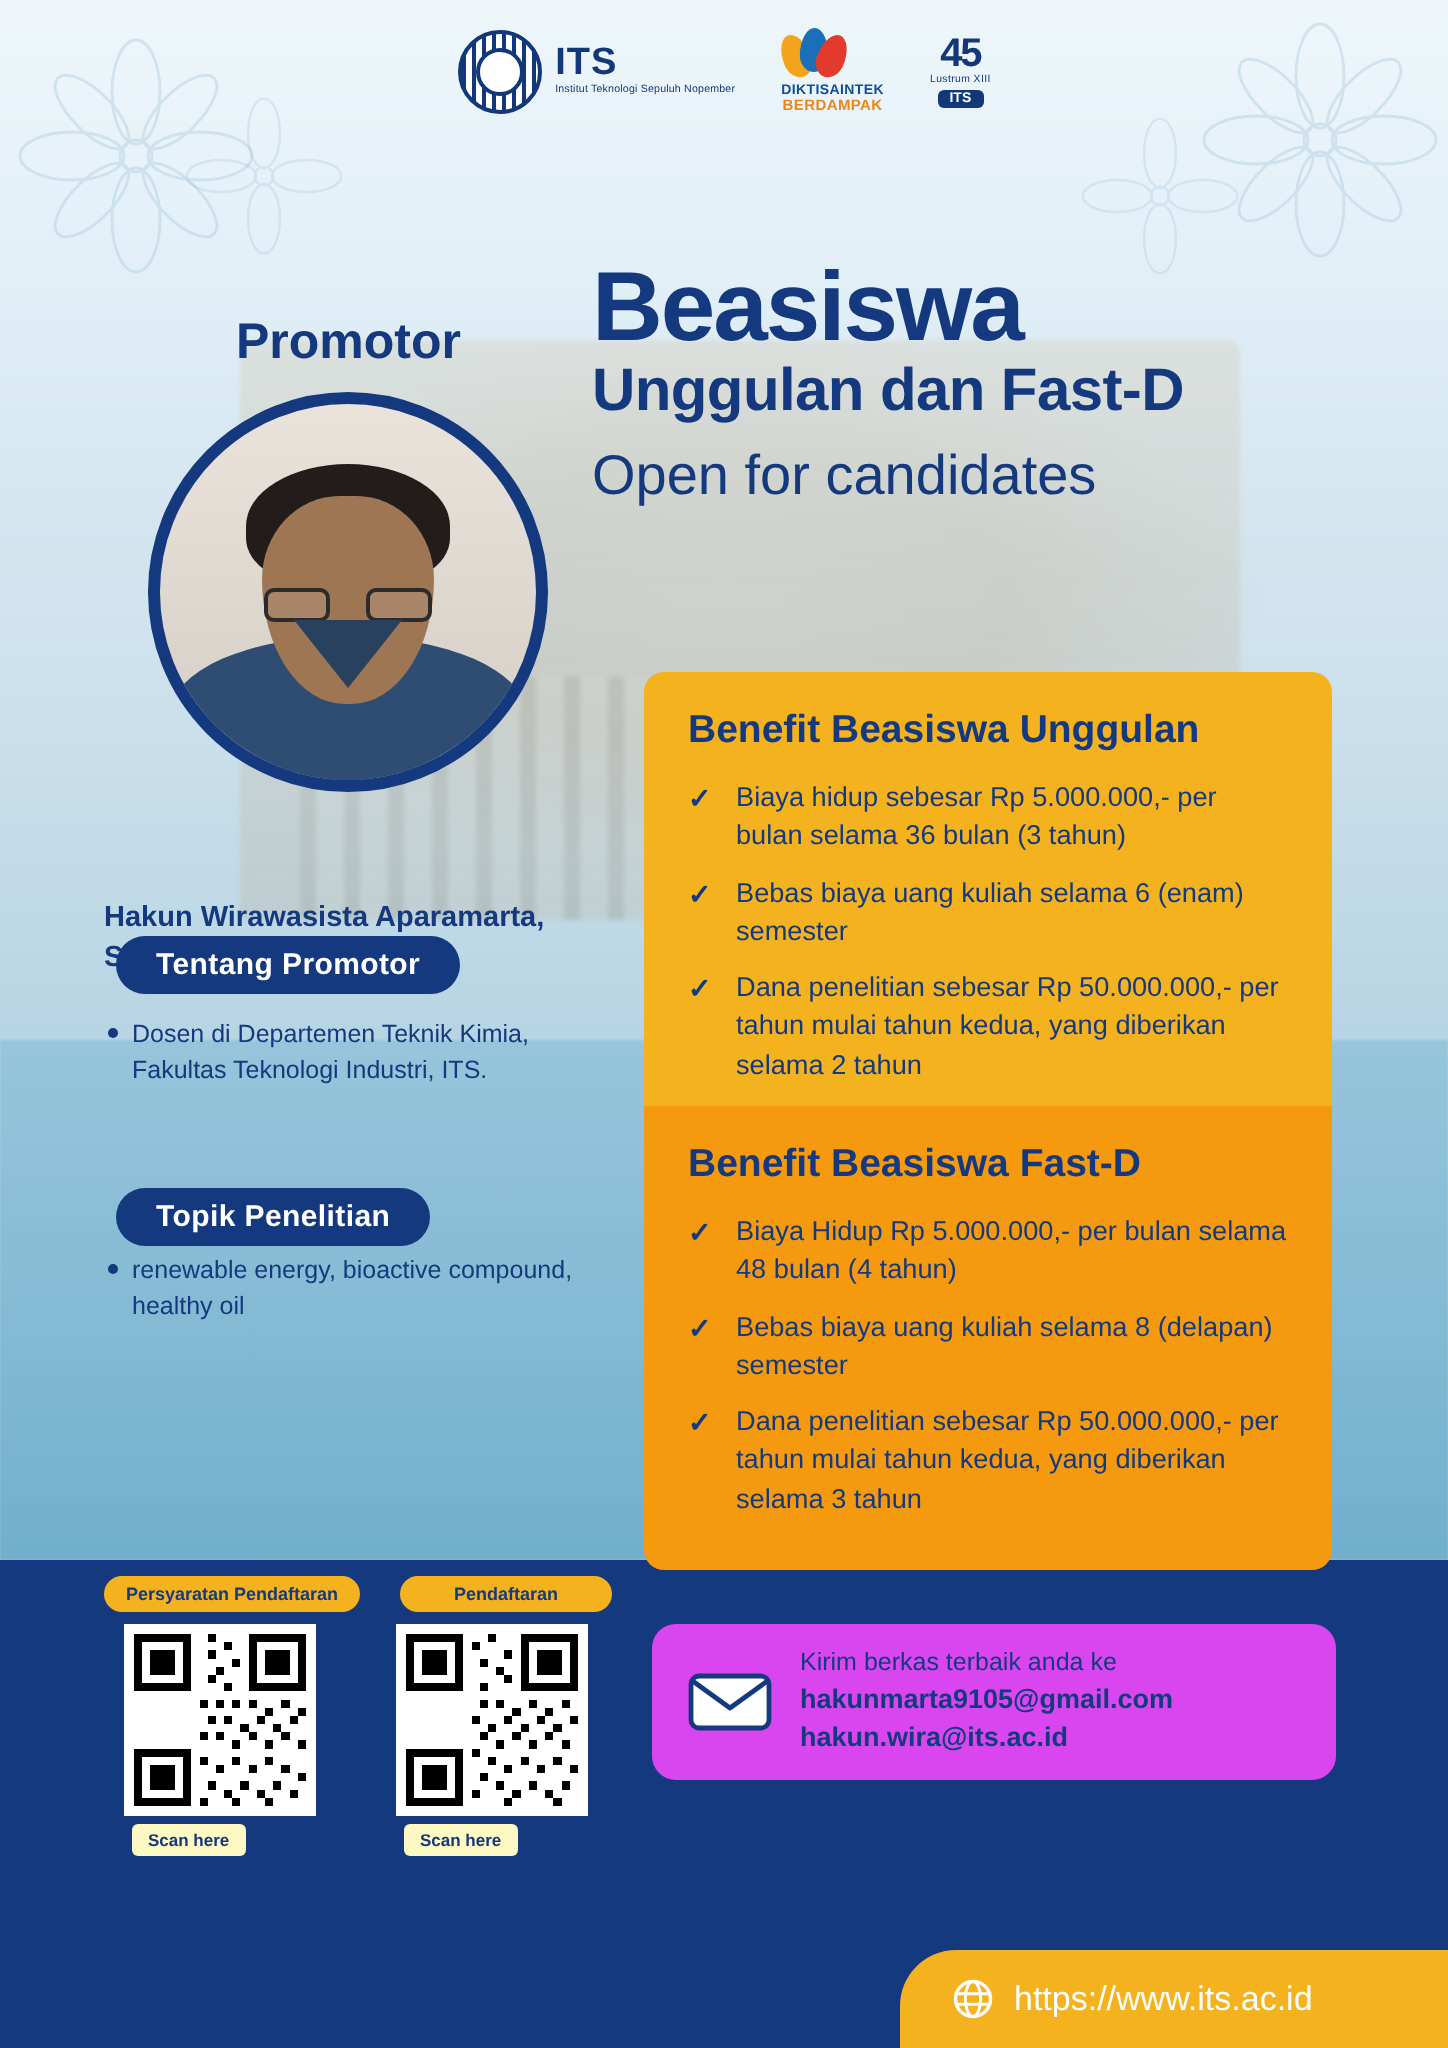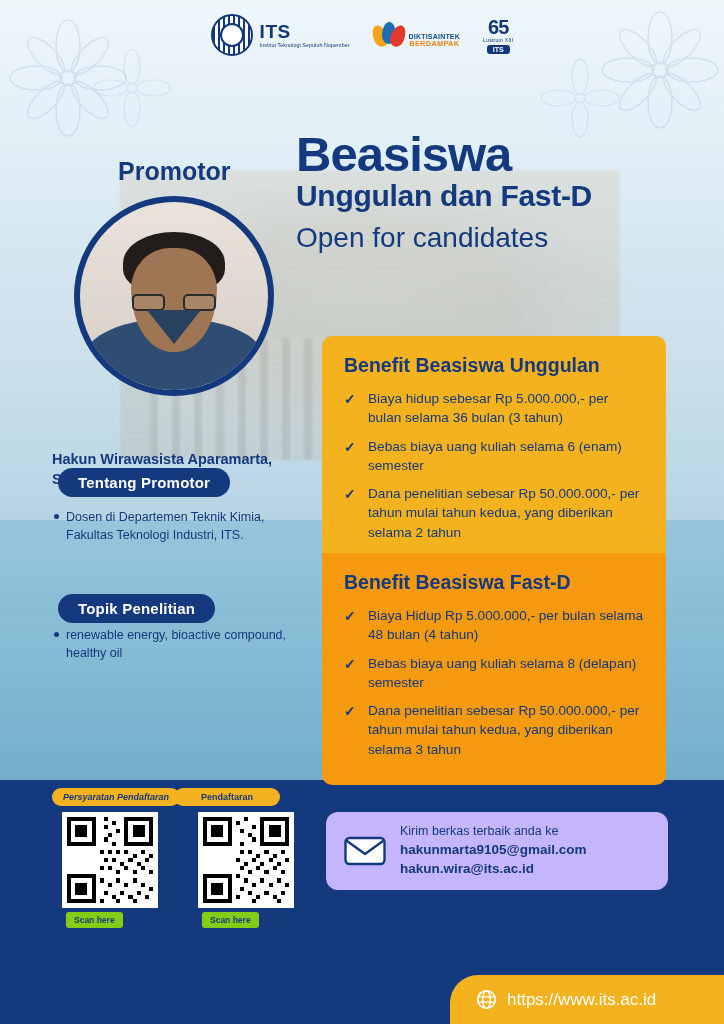--- a/index.html
+++ b/index.html
@@ -57,21 +57,21 @@
     background: repeating-linear-gradient(90deg, #12387a 0 2px, #ffffff 2px 5px);
     position: relative;
   }
   .its-seal:after{
     content:""; position:absolute; left:50%; top:50%; transform:translate(-50%,-50%);
     width:20px; height:20px; border-radius:50%; border:2px solid #12387a; background:#fff;
   }
   .its-text { line-height: 1; }
   .its-text .big { font-size: 19px; font-weight: 700; color: #12387a; letter-spacing: .5px; }
   .its-text .small { font-size: 5.3px; color: #12387a; letter-spacing: .1px; margin-top: 2px; }
-  .logo-dikti { display: flex; flex-direction: row; align-items: flex-end; gap: 2px; }
+  .logo-dikti { display: flex; flex-direction: column; align-items: flex-start; gap: 2px; }
   .dikti-mark { width: 34px; height: 26px; position: relative; }
   .dikti-mark span {
     position: absolute; width: 14px; height: 22px; border-radius: 50% 50% 50% 50%/60% 60% 40% 40%;
   }
   .dikti-mark span:nth-child(1){ left:0; top:3px; background:#f4a41c; transform: rotate(-22deg); }
   .dikti-mark span:nth-child(2){ left:9px; top:0; background:#1b6fb8; transform: rotate(2deg); }
   .dikti-mark span:nth-child(3){ left:18px; top:3px; background:#e23b2e; transform: rotate(22deg); }
   .dikti-caption { text-align: center; line-height: 1.05; }
   .dikti-caption .l1 { font-size: 7px; font-weight: 700; color: #0f4f93; letter-spacing: .2px; }
   .dikti-caption .l2 { font-size: 7.5px; font-weight: 700; color: #e8881a; letter-spacing: .2px; }
@@ -171,37 +171,37 @@
 
   
   .footer {
     position: absolute; left: 0; top: 780px; width: 724px; height: 244px;
     background: #14397e; z-index: 5;
   }
   .tag {
     position: absolute; background: #f5b21f; color: #14397e; font-size: 9px; font-weight: 700;
     border-radius: 10px; padding: 4px 10px; text-align: center; z-index: 9;
   }
-  .tag-req { left: 52px; top: 788px; width: 128px; font-style: italic; }
-  .tag-reg { left: 174px; top: 788px; width: 106px; }
+  .tag-req { left: 52px; top: 788px; width: 128px; }
+  .tag-reg { left: 200px; top: 788px; width: 106px; }
   .qr {
     position: absolute; z-index: 9; background: #ffffff; padding: 5px;
   }
   .qr-img { width: 100%; height: 100%; }
   .qr1 { left: 62px; top: 812px; width: 96px; height: 96px; }
   .qr2 { left: 198px; top: 812px; width: 96px; height: 96px; }
   .scan {
-    position: absolute; z-index: 9; background: #84cc16; color: #14397e; font-size: 8.5px;
+    position: absolute; z-index: 9; background: #fef9c3; color: #14397e; font-size: 8.5px;
     font-weight: 700; border-radius: 3px; padding: 3px 8px;
   }
   .scan1 { left: 66px; top: 912px; }
   .scan2 { left: 202px; top: 912px; }
   .mailcard {
     position: absolute; left: 326px; top: 812px; width: 342px; height: 78px; z-index: 9;
-    background: #c4b5fd; border-radius: 12px; display: flex; align-items: center; gap: 14px;
+    background: #d946ef; border-radius: 12px; display: flex; align-items: center; gap: 14px;
     padding: 0 18px;
   }
   .mail-icon { width: 42px; height: 32px; flex: 0 0 42px; }
   .mail-text { color: #14397e; }
   .mail-text .line1 { font-size: 12.5px; margin-bottom: 3px; }
   .mail-text .line2 { font-size: 13.5px; font-weight: 700; line-height: 1.35; }
   .urlbar {
     position: absolute; right: 0; top: 975px; width: 274px; height: 49px; z-index: 9;
     background: #f5b21f; border-radius: 28px 0 0 0;
     display: flex; align-items: center; gap: 10px; padding-left: 26px;
@@ -285,21 +285,21 @@
           <span></span>
           <span></span>
           <span></span>
         </div>
       <div class="dikti-caption">
         <div class="l1">DIKTISAINTEK</div>
         <div class="l2">BERDAMPAK</div>
       </div>
     </div>
     <div class="logo-65">
-      <div class="sixty5">65</div>
+      <div class="sixty5">45</div>
       <div class="l65-cap">Lustrum XIII</div>
       <div class="l65-badge">ITS</div>
     </div>
   </div>
 
   <div class="title-block">
     <div class="t1">Beasiswa</div>
     <div class="t2">Unggulan dan Fast-D</div>
     <div class="t3">Open for candidates</div>
   </div>

